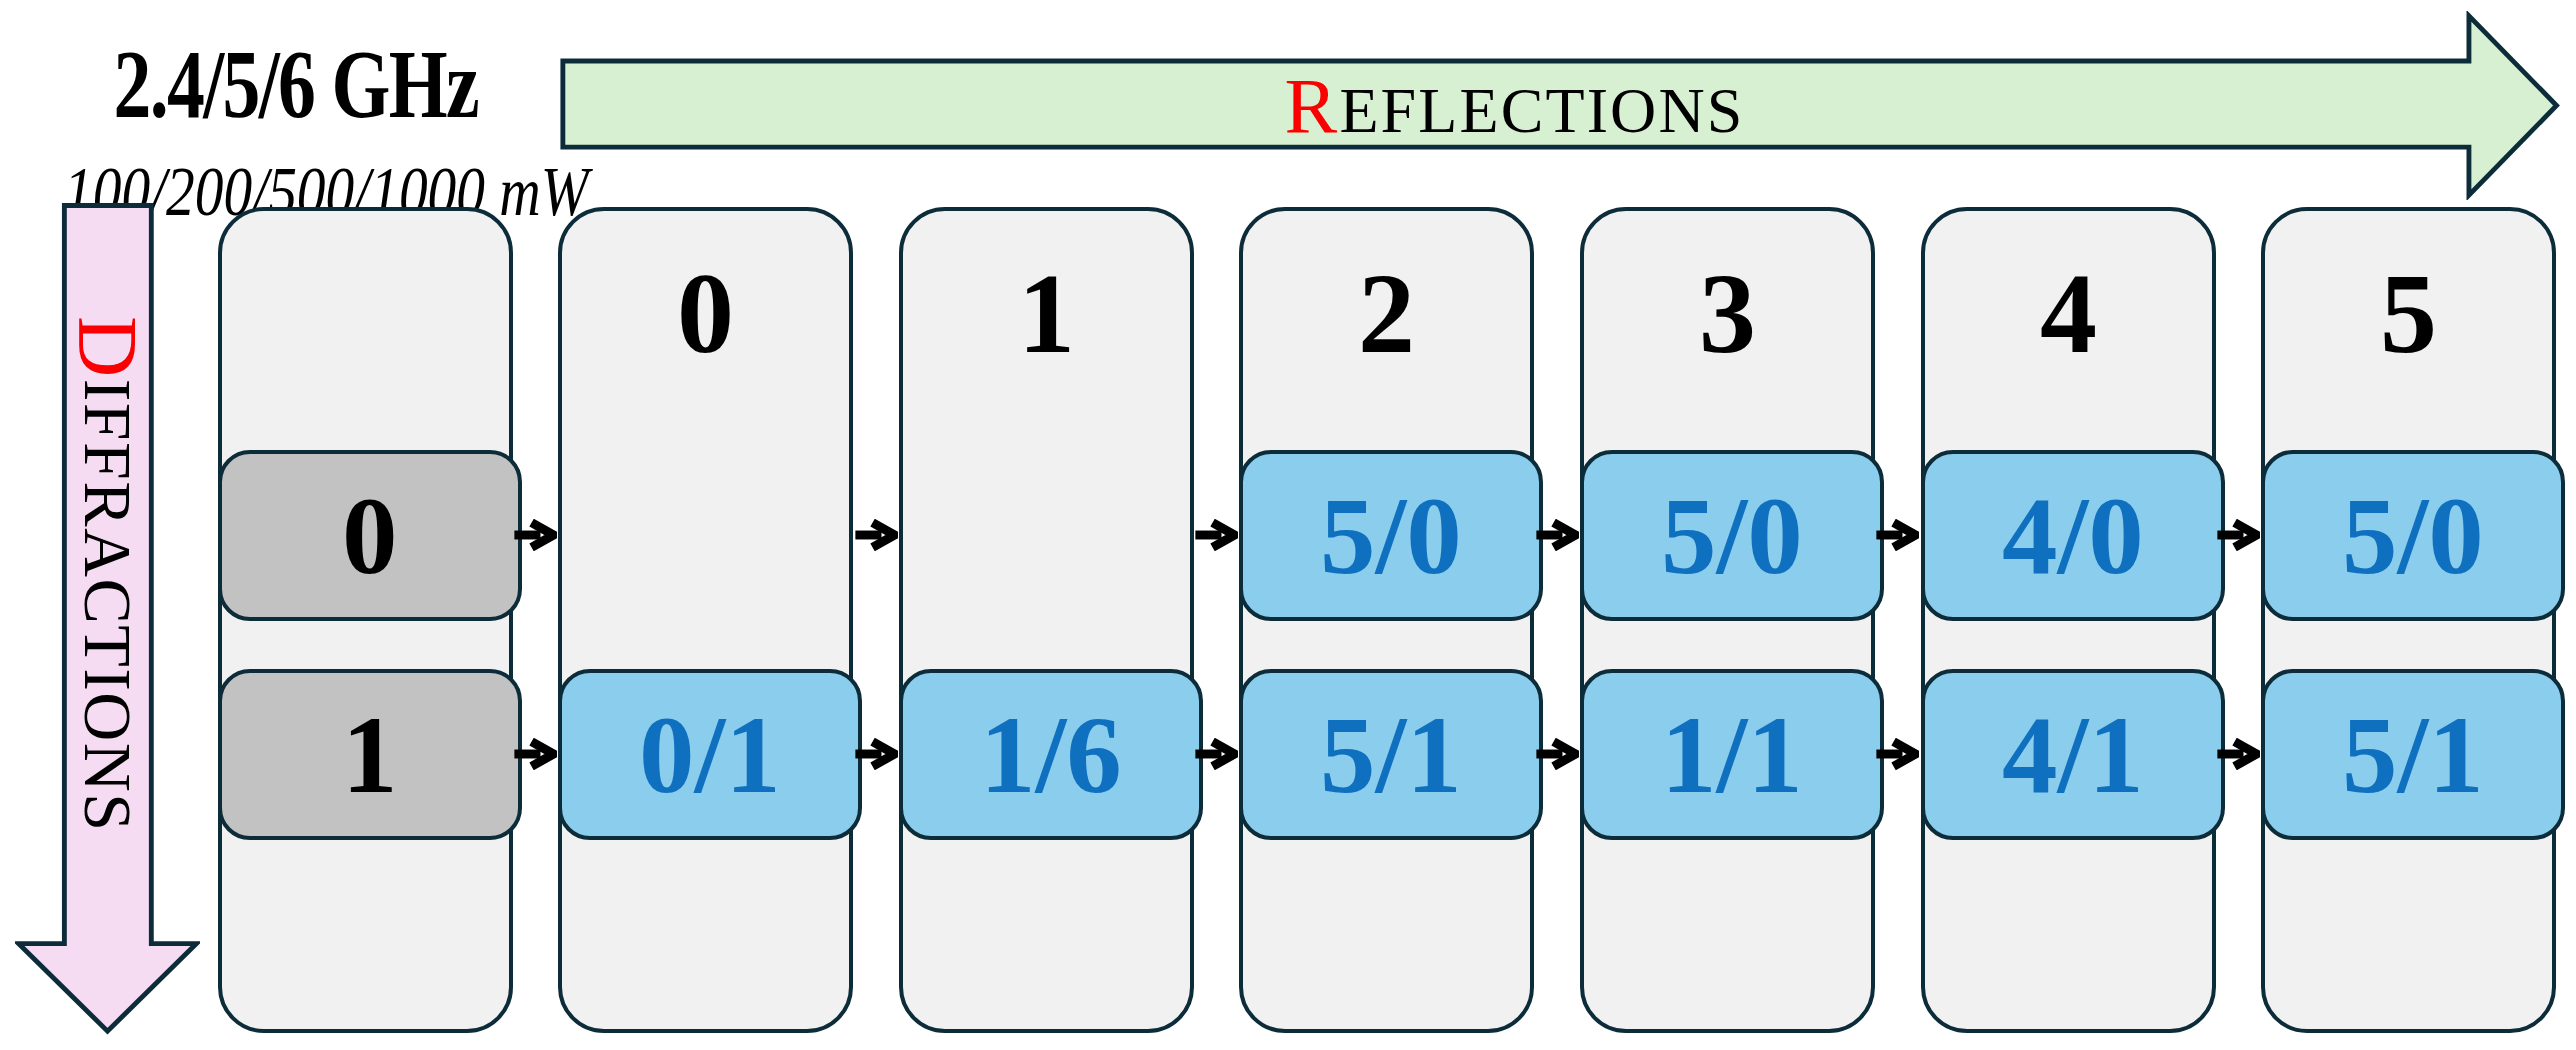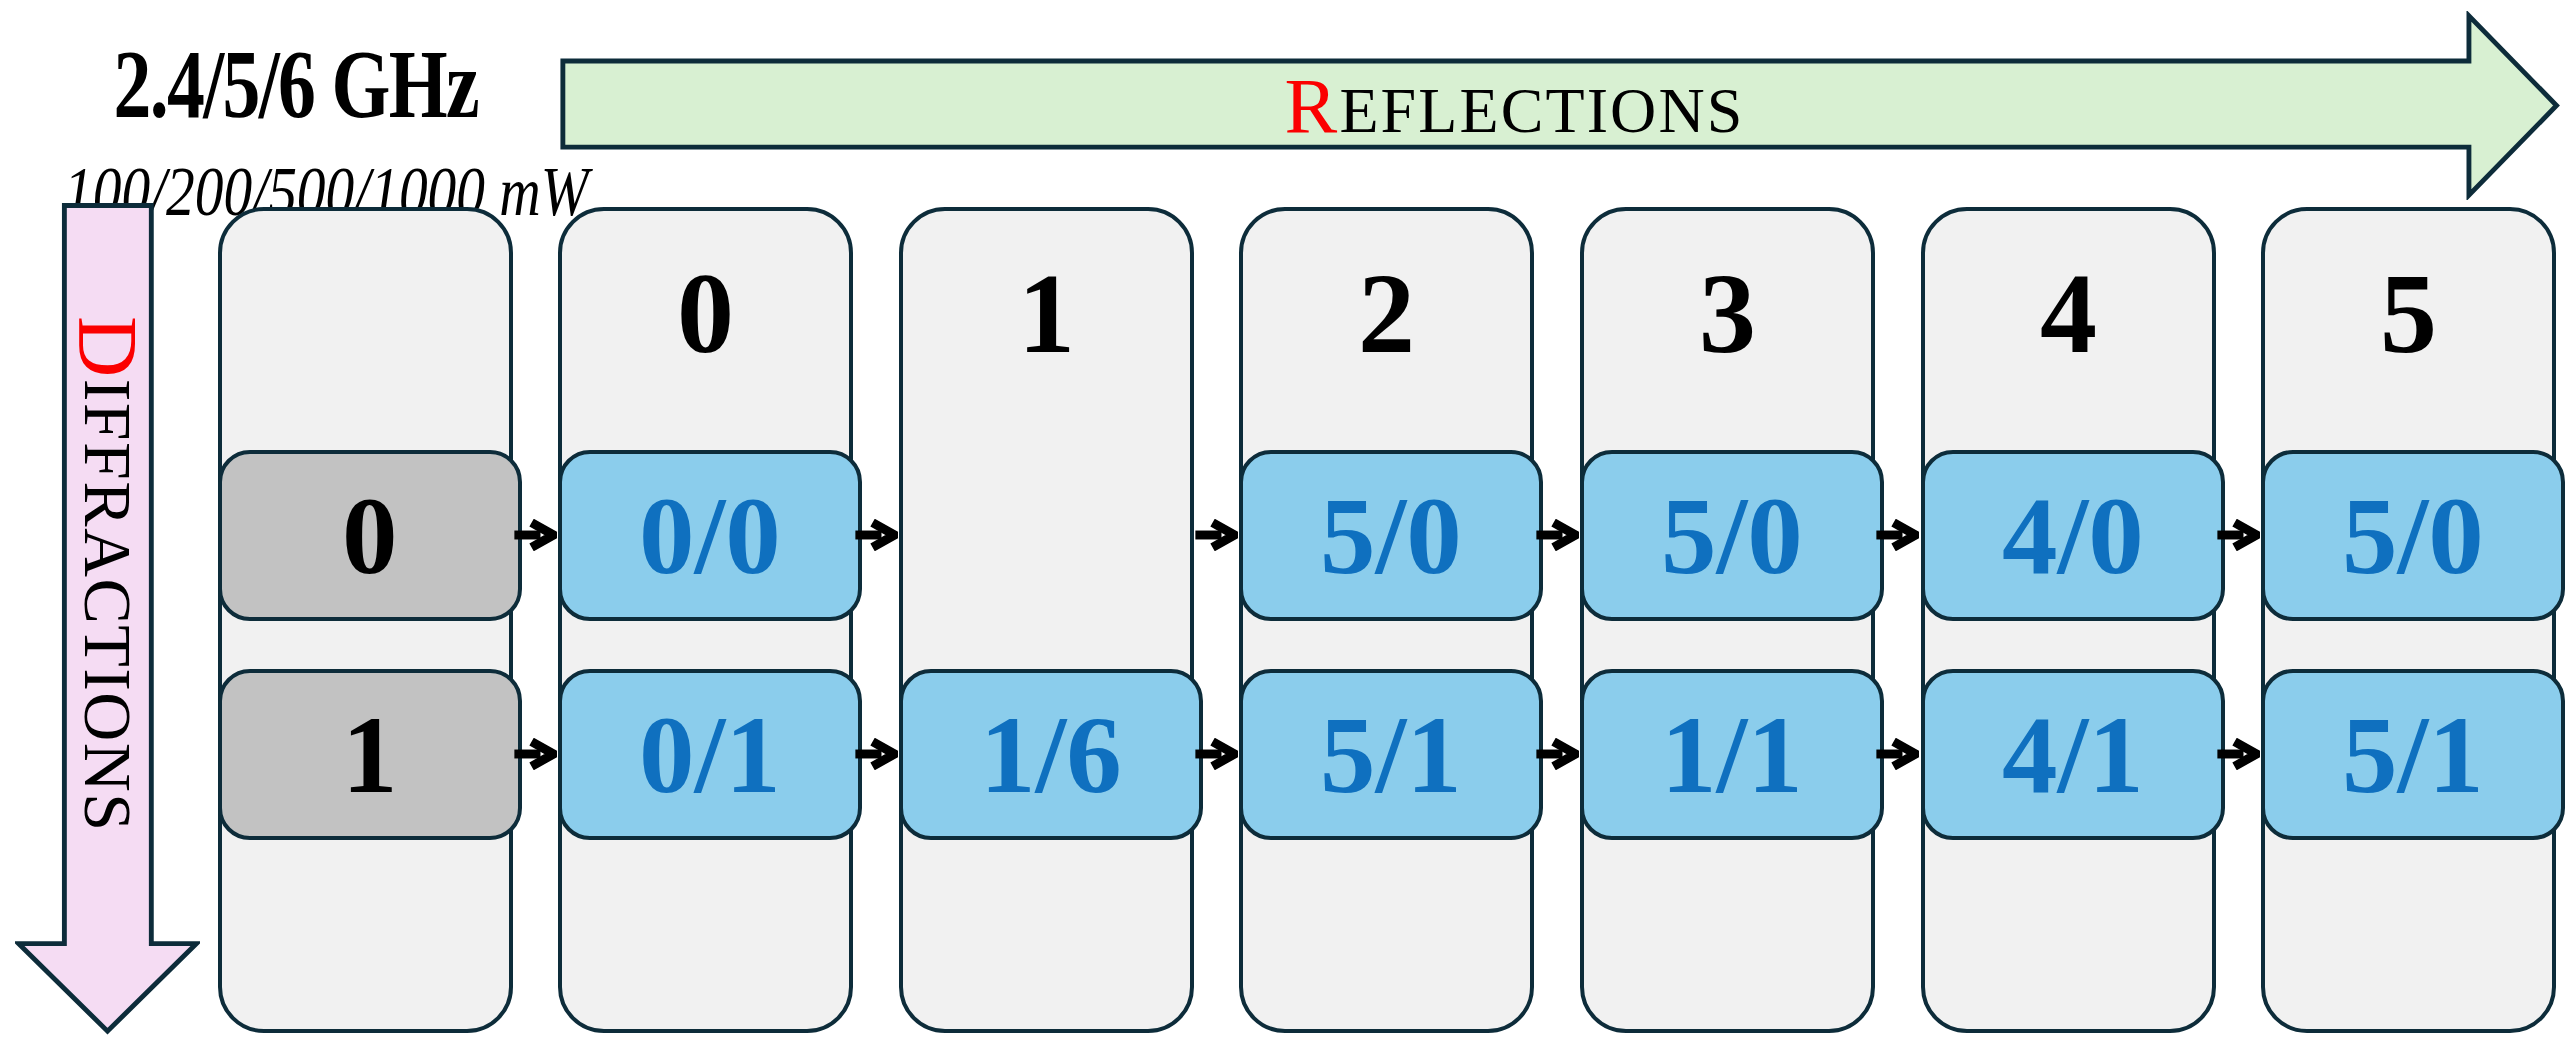--- a/index.html
+++ b/index.html
@@ -109,23 +109,20 @@
   <div class="cell src r0">
       <span>0</span>
     </div>
   <div class="cell src r1">
       <span>1</span>
     </div>
 </div>
 
 <div class="col" style="left:558px">
   <div class="col-header">0</div>
-  <div class="cell state r0">
-      <span>0/0</span>
-    </div>
   <div class="cell state r1">
       <span>0/1</span>
     </div>
 </div>
 <div class="col" style="left:899px">
   <div class="col-header">1</div>
   <div class="cell state r1">
       <span>1/6</span>
     </div>
 </div>

